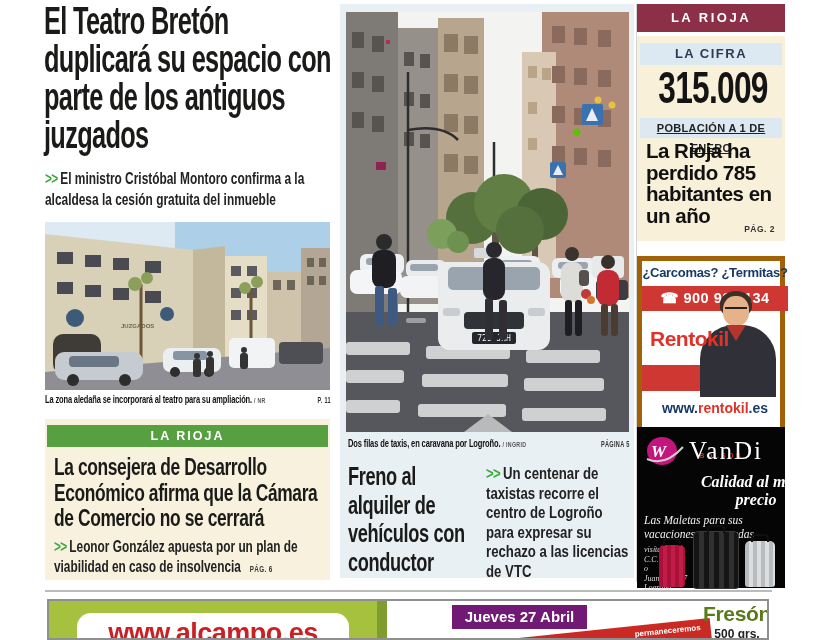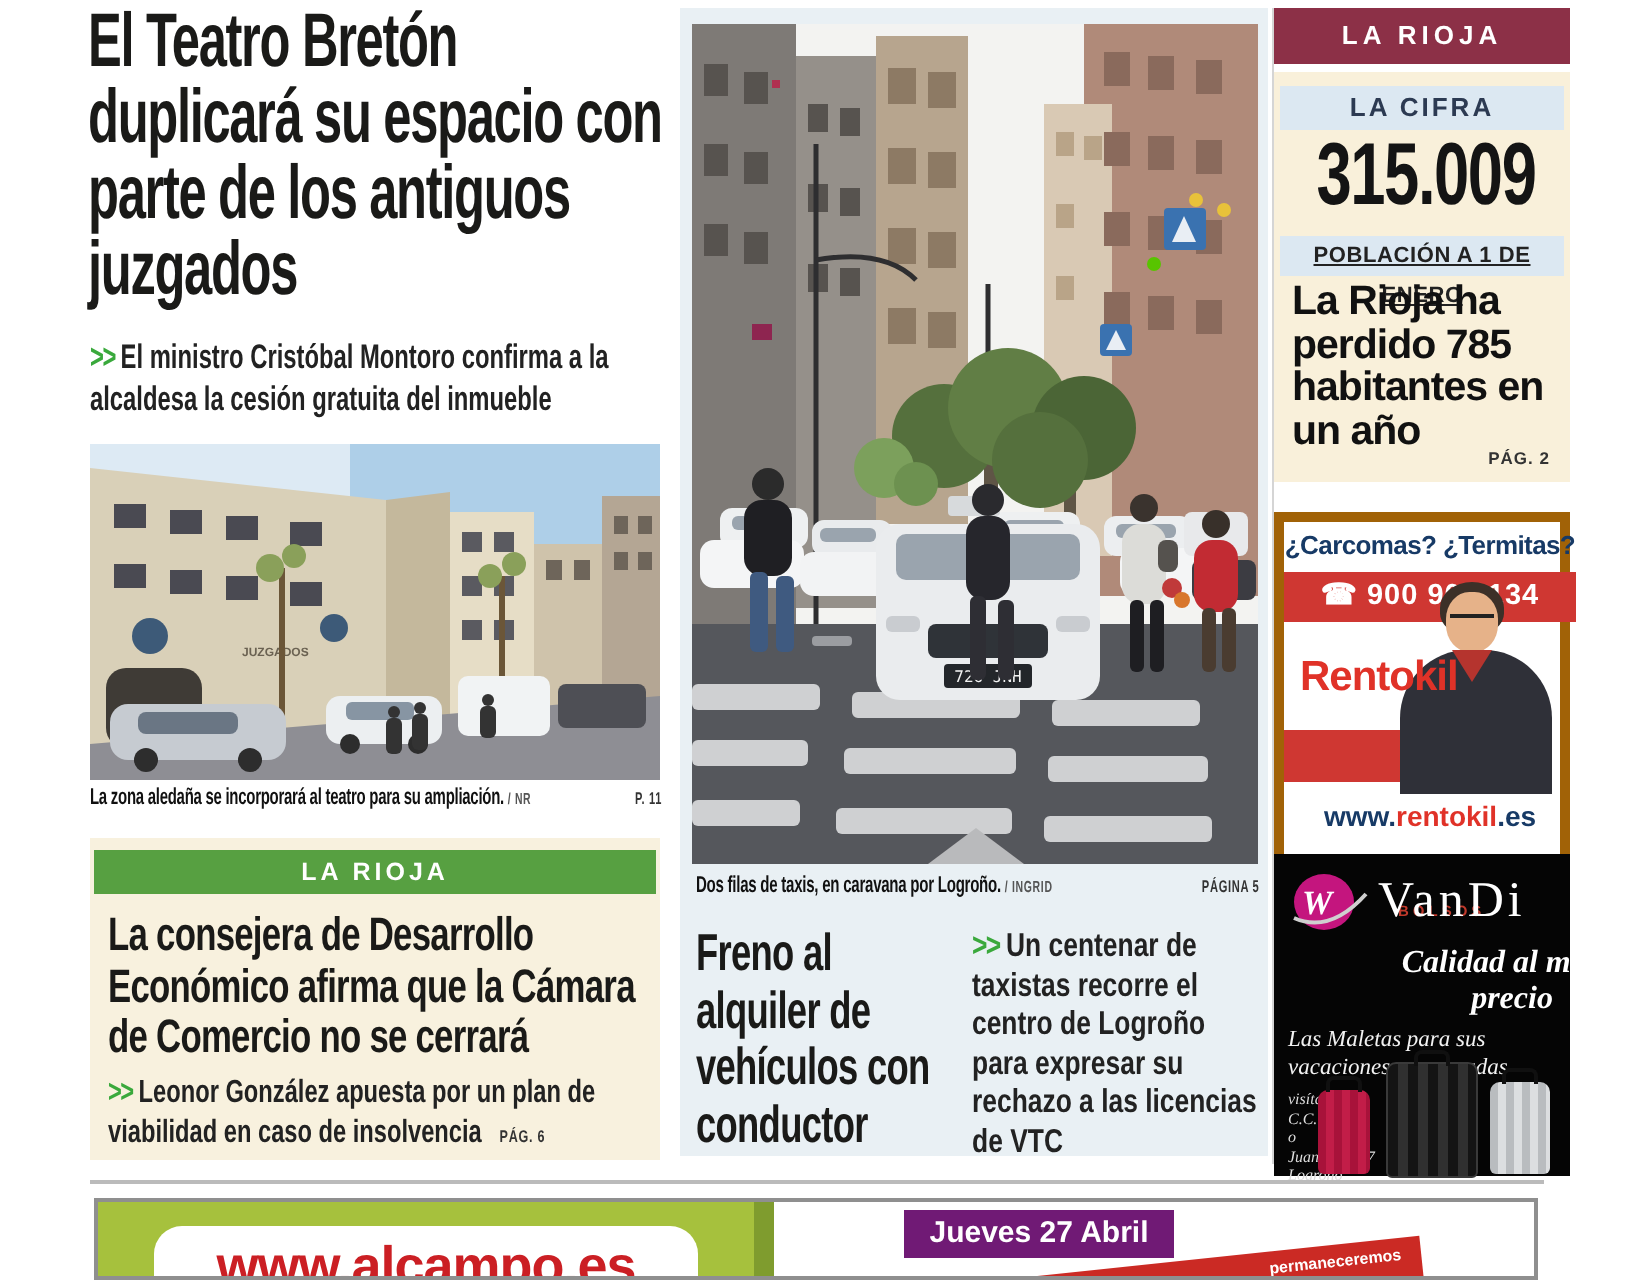--- a/index.html
+++ b/index.html
@@ -406,13 +406,17 @@
 <div class="abs sep-line"></div>
 
 <div class="abs bottom-ad">
   <div class="abs alc-panel"></div>
   <div class="abs alc-edge"></div>
   <div class="abs alc-box">www.alcampo.es</div>
   <div class="abs ribbon">
     <span>permaneceremos</span>
   </div>
   <div class="abs date-box">Jueves 27 Abril</div>
+  <div class="abs freson">
+    <div class="freson-name">Fresón</div>
+    <div class="freson-weight">500 grs.</div>
+  </div>
 </div>
 
 </body></html>

